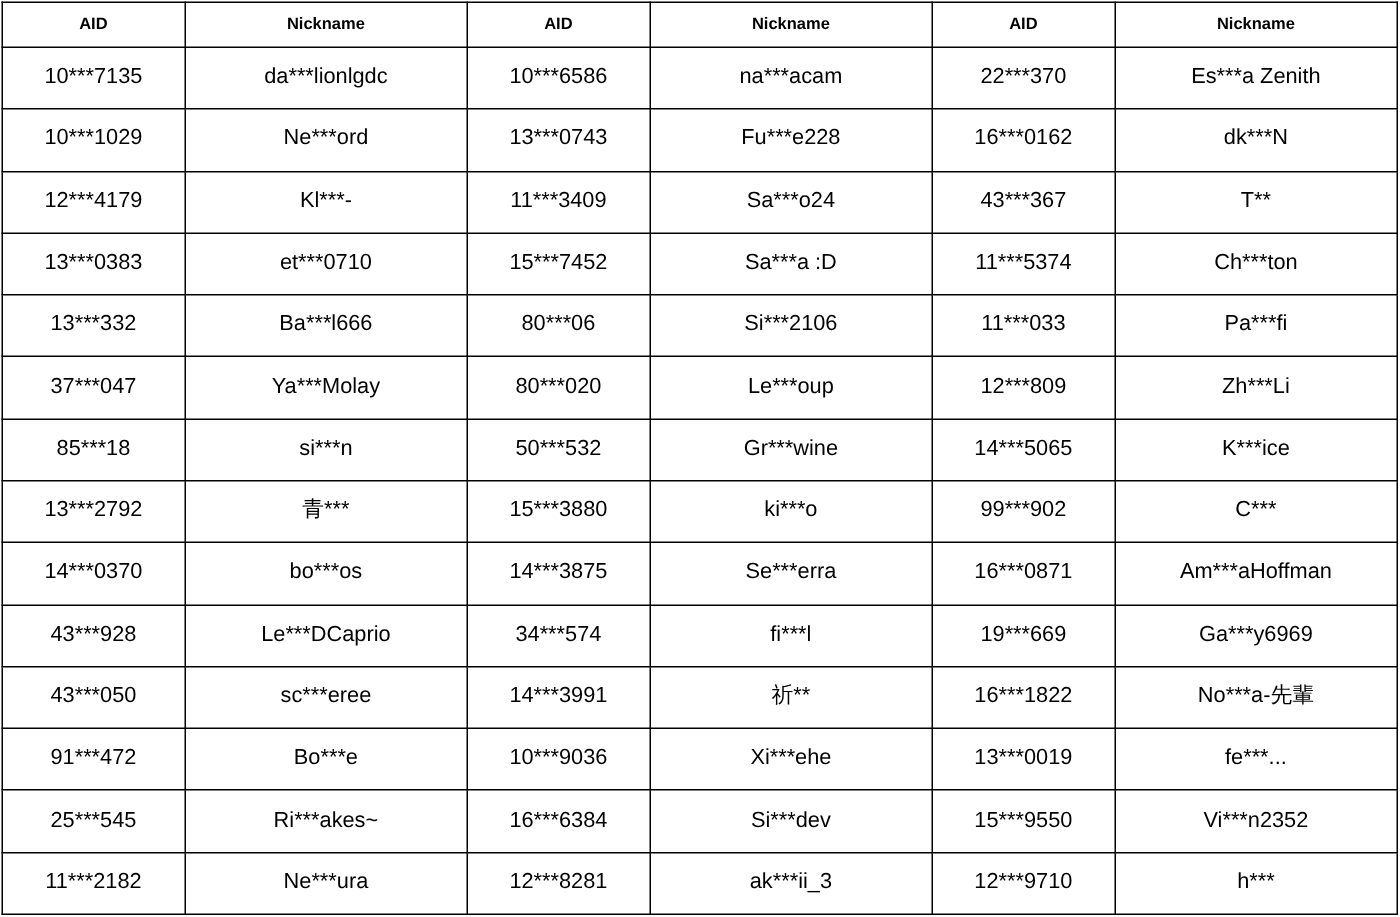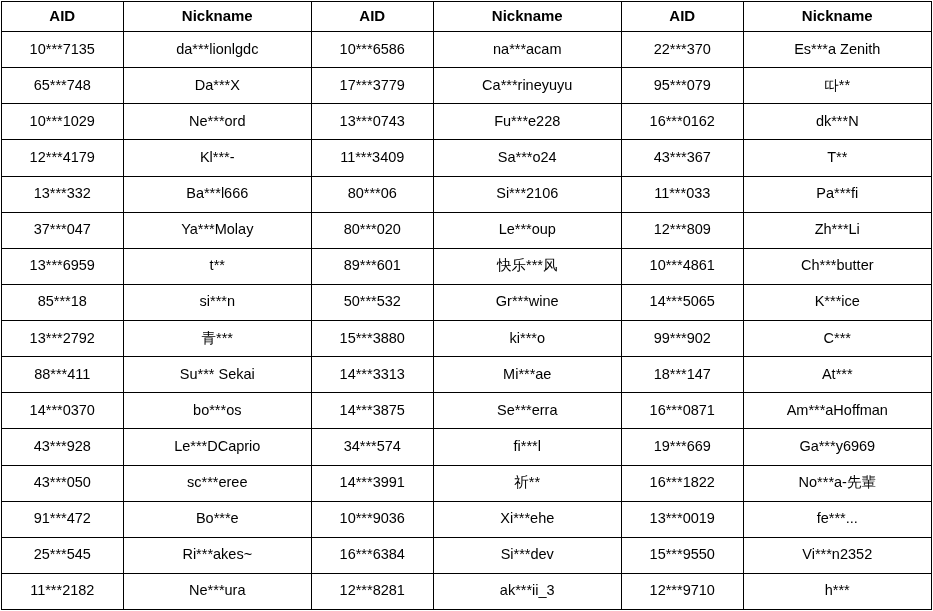--- a/index.html
+++ b/index.html
@@ -31,21 +31,21 @@
   table.aid-table td {
     border: 1px solid #000000;
     text-align: center;
     vertical-align: middle;
     padding: 0 2px;
     overflow: hidden;
     white-space: nowrap;
     line-height: 1.1;
   }
   table.aid-table th {
-    font-size: 15px;
+    font-size: 11px;
     font-weight: bold;
     height: 29px;
   }
   table.aid-table td {
     font-size: 14.5px;
     font-weight: normal;
     height: 28px;
   }
   col.c-aid { width: 100px; }
   col.c-nick { width: 155px; }
@@ -76,90 +76,74 @@
     <tbody>
         <tr>
           <td>10***7135</td>
           <td>da***lionlgdc</td>
           <td>10***6586</td>
           <td>na***acam</td>
           <td>22***370</td>
           <td>Es***a Zenith</td>
         </tr>
         <tr>
-          <td>65***748</td>
-          <td>Da***X</td>
-          <td>17***3779</td>
-          <td>Ca***rineyuyu</td>
-          <td>95***079</td>
-          <td>따**</td>
-        </tr>
-        <tr>
           <td>10***1029</td>
           <td>Ne***ord</td>
           <td>13***0743</td>
           <td>Fu***e228</td>
           <td>16***0162</td>
           <td>dk***N</td>
         </tr>
         <tr>
           <td>12***4179</td>
           <td>Kl***-</td>
           <td>11***3409</td>
           <td>Sa***o24</td>
           <td>43***367</td>
           <td>T**</td>
+        </tr>
+        <tr>
+          <td>13***0383</td>
+          <td>et***0710</td>
+          <td>15***7452</td>
+          <td>Sa***a :D</td>
+          <td>11***5374</td>
+          <td>Ch***ton</td>
         </tr>
         <tr>
           <td>13***332</td>
           <td>Ba***l666</td>
           <td>80***06</td>
           <td>Si***2106</td>
           <td>11***033</td>
           <td>Pa***fi</td>
         </tr>
         <tr>
           <td>37***047</td>
           <td>Ya***Molay</td>
           <td>80***020</td>
           <td>Le***oup</td>
           <td>12***809</td>
           <td>Zh***Li</td>
         </tr>
         <tr>
-          <td>13***6959</td>
-          <td>t**</td>
-          <td>89***601</td>
-          <td>快乐***风</td>
-          <td>10***4861</td>
-          <td>Ch***butter</td>
-        </tr>
-        <tr>
           <td>85***18</td>
           <td>si***n</td>
           <td>50***532</td>
           <td>Gr***wine</td>
           <td>14***5065</td>
           <td>K***ice</td>
         </tr>
         <tr>
           <td>13***2792</td>
           <td>青***</td>
           <td>15***3880</td>
           <td>ki***o</td>
           <td>99***902</td>
           <td>C***</td>
-        </tr>
-        <tr>
-          <td>88***411</td>
-          <td>Su*** Sekai</td>
-          <td>14***3313</td>
-          <td>Mi***ae</td>
-          <td>18***147</td>
-          <td>At***</td>
         </tr>
         <tr>
           <td>14***0370</td>
           <td>bo***os</td>
           <td>14***3875</td>
           <td>Se***erra</td>
           <td>16***0871</td>
           <td>Am***aHoffman</td>
         </tr>
         <tr>

